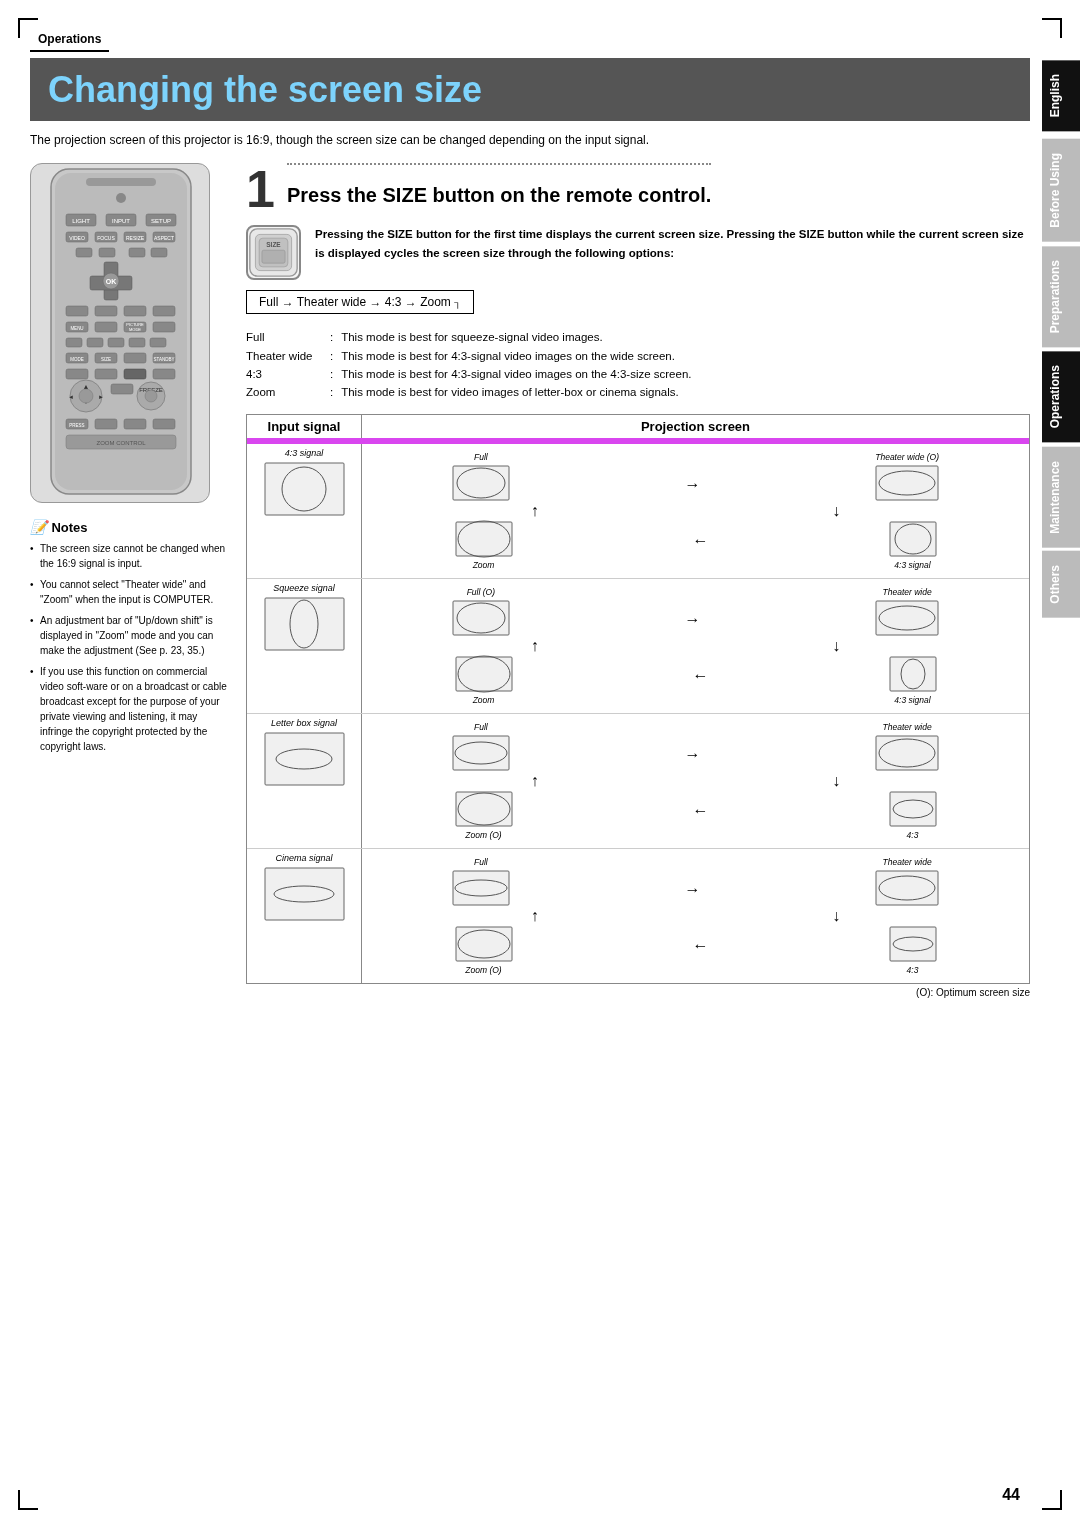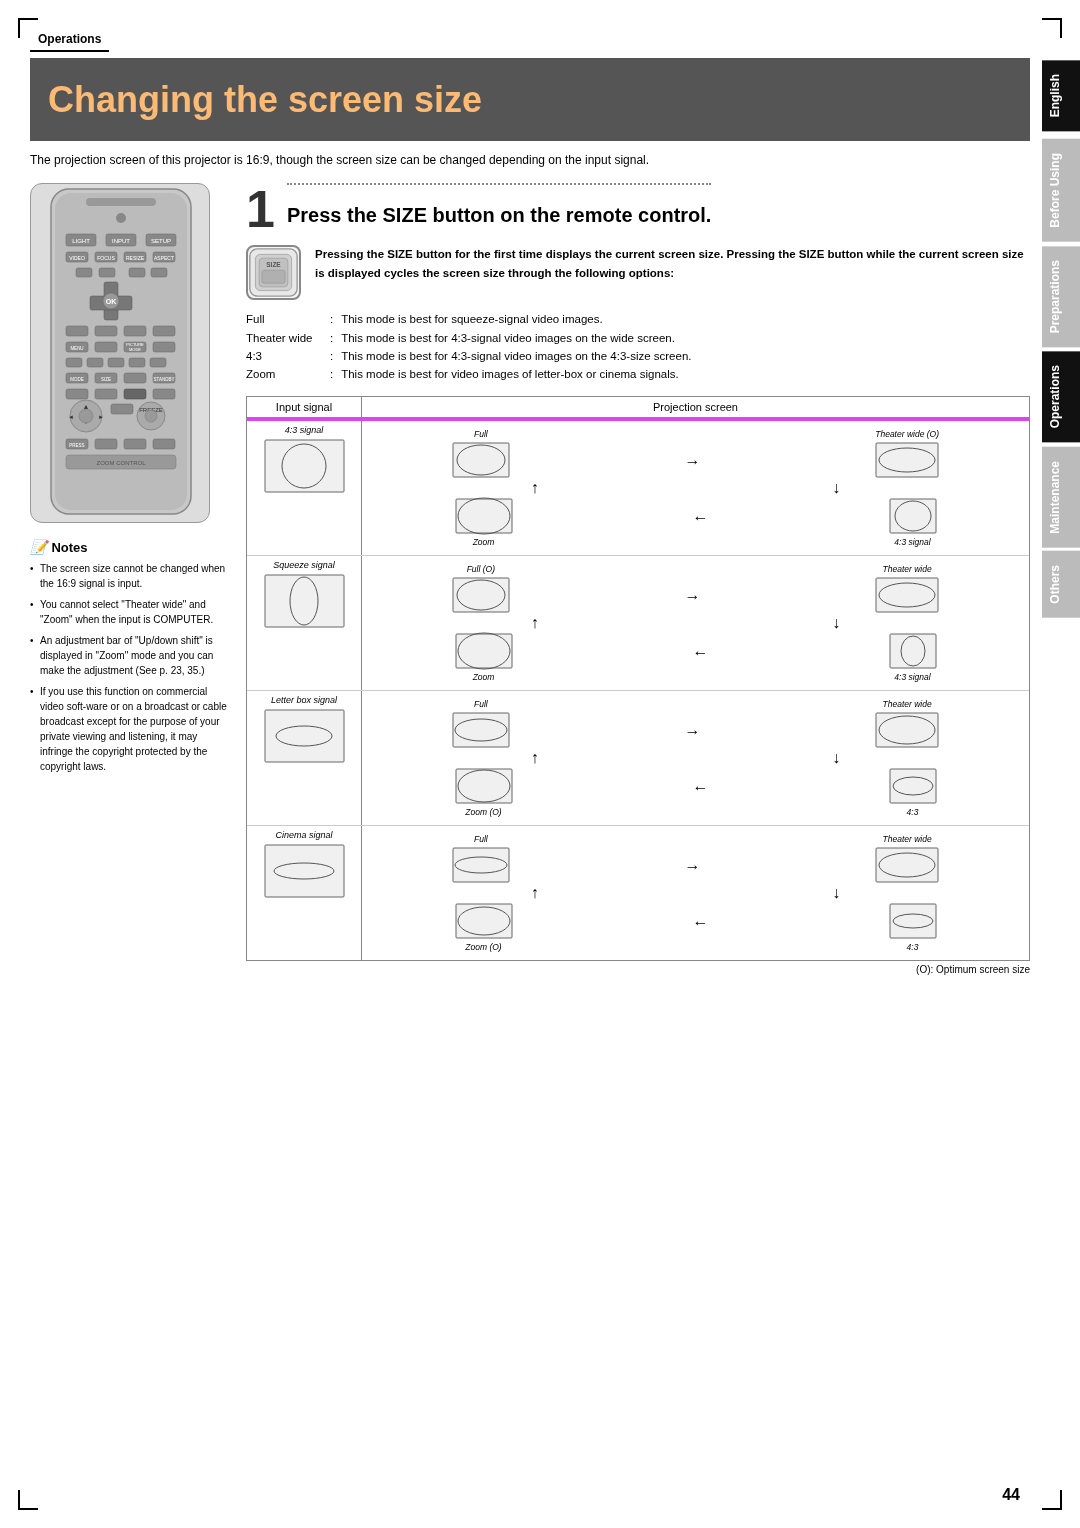--- a/index.html
+++ b/index.html
@@ -42,24 +42,24 @@
       font-weight: bold;
       padding: 4px 8px;
       border-bottom: 2px solid #000;
       margin-bottom: 4px;
       display: inline-block;
     }
 
     
     .title-banner {
       background: #555;
-      color: #fdba74;
+      color: #7dd3fc;
       font-size: 36px;
       font-weight: bold;
-      padding: 20px 18px;
+      padding: 10px 18px;
       margin-bottom: 10px;
       line-height: 1.2;
     }
 
     
     .subtitle {
       font-size: 12px;
       margin-bottom: 14px;
       line-height: 1.5;
     }
@@ -293,24 +293,24 @@
       flex-direction: column;
       align-items: center;
       justify-content: center;
       font-size: 16px;
       padding-top: 10px;
     }
 
     
     .phdr {
       display: flex;
-      border-bottom: 4px solid #d946ef;
+      border-bottom: 6px solid #d946ef;
       background: #fff;
-      font-weight: normal;
-      font-size: 11px;
+      font-weight: bold;
+      font-size: 13px;
     }
     .phdr-input {
       width: 115px;
       border-right: 1px solid #888;
       padding: 4px 6px;
       text-align: center;
     }
     .phdr-proj {
       flex: 1;
       padding: 4px 6px;
@@ -476,20 +476,26 @@
             <rect x="12" y="12" width="31" height="31" rx="4" fill="#c0c0c0" stroke="#888" stroke-width="0.5"></rect>
             <text x="27.5" y="22" font-size="7" fill="#555" text-anchor="middle" font-weight="bold">SIZE</text>
             <rect x="15" y="25" width="25" height="14" rx="2" fill="#b0b0b0" stroke="#888" stroke-width="0.5"></rect>
           </svg>
         </div>
         <div class="size-description">
           <span>Pressing the SIZE button for the first time displays the current screen size. Pressing the SIZE button while the current screen size is displayed cycles the screen size through the following options:</span>
         </div>
       </div>
 
+      <div style="margin-bottom:6px;">
+        <div class="cycle-box">
+          <span>Full → Theater wide → 4:3 → Zoom</span>
+          <span style="font-size:10px;"> ┐</span>
+        </div>
+      </div>
 
       <div class="mode-table">
         <div class="mode-row">
           <span class="mode-name">Full</span>
           <span class="mode-colon">:</span>
           <span>This mode is best for squeeze-signal video images.</span>
         </div>
         <div class="mode-row">
           <span class="mode-name">Theater wide</span>
           <span class="mode-colon">:</span>

